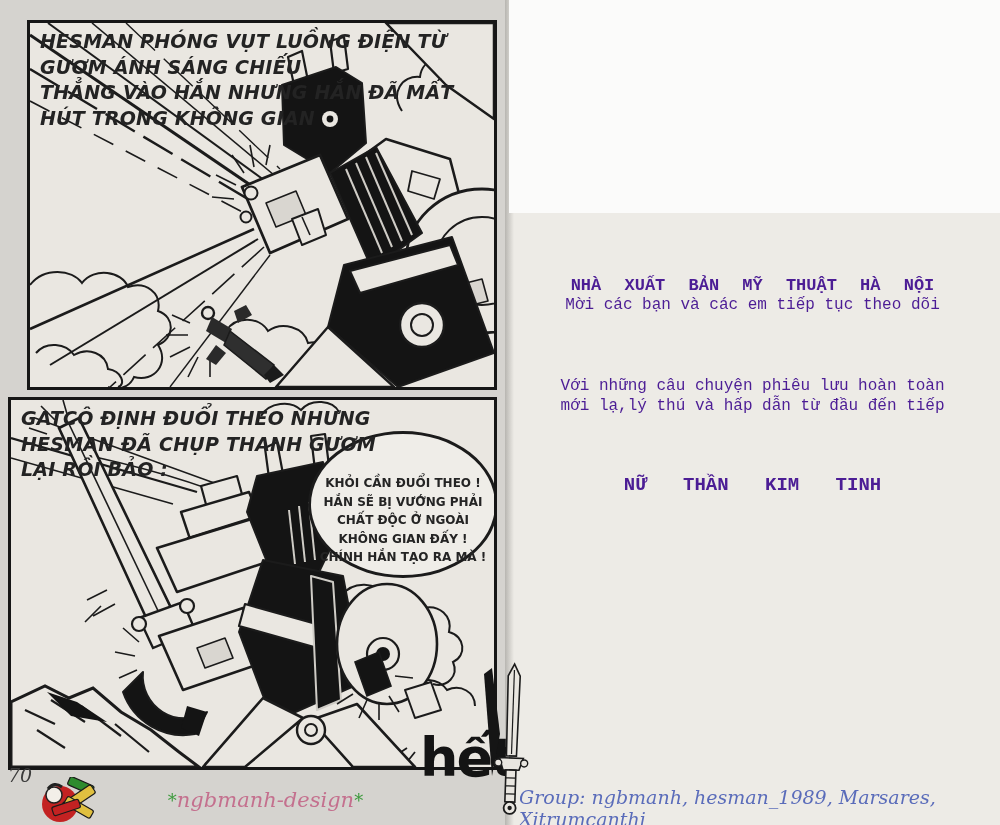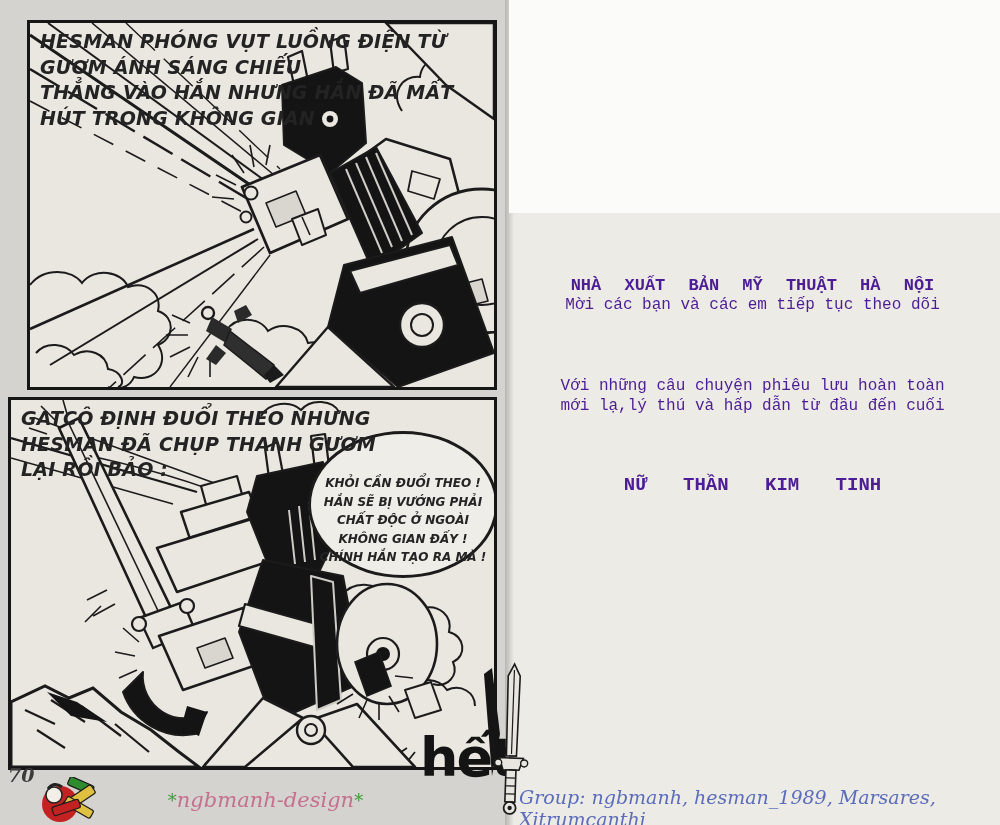--- a/index.html
+++ b/index.html
@@ -12,27 +12,27 @@
   .panel { position:absolute; background:#eae7e1; border:3px solid #161616; overflow:hidden; }
   .panel1 { left:27px; top:20px; width:470px; height:370px; }
   .panel2 { left:8px; top:397px; width:489px; height:373px;padding-left:9px; }
   .panel svg { position:absolute; left:0; top:0; }
   .caption { position:absolute; left:10px; top:6px; width:446px;
              font-family:"DejaVu Sans", sans-serif; font-weight:bold; font-style:italic;
              font-size:19px; line-height:1.35; color:#232323; letter-spacing:.2px; z-index:4; }
   .speech-bubble { position:absolute; left:297px; top:31px; width:190px; height:147px;
              background:#efede8; border:3px solid #1b1b1b; border-radius:50%;
              display:flex; align-items:center; justify-content:center; text-align:center; z-index:3; }
-  .speech-text { font-family:"DejaVu Sans", sans-serif; font-weight:bold; font-style:italic;
+  .speech-text { font-family:"DejaVu Sans", sans-serif; font-weight:bold; 
              font-size:12px; line-height:1.55; color:#242424;margin-top:32px; }
   .end-label { position:absolute; left:420px; top:726px; z-index:6;
              font-family:"DejaVu Sans", sans-serif; font-weight:bold; font-size:54px;
              letter-spacing:-2px; color:#141414; }
   .page-number { position:absolute; left:8px; top:764px;
-             font-family:"DejaVu Serif", serif; font-style:italic; font-weight:bold;
+             font-family:"DejaVu Serif", serif; font-style:italic; font-weight:normal;
              font-size:19px; color:#3b3b3b; }
   .logo { position:absolute; left:28px; top:777px; z-index:6; }
   .design-credit { position:absolute; left:138px; top:788px; width:255px; text-align:center;
              font-family:"DejaVu Serif", serif; font-style:italic; font-size:21px;
              color:#c4708e; z-index:6; }
   .design-credit .star { color:#3d9a3d; font-style:normal; font-size:18px; }
 
   
   .publisher-page { position:absolute; left:505px; top:0; width:495px; height:825px; background:#edebe6; }
   .publisher-page::before { content:""; position:absolute; left:0; top:0; width:9px; height:825px;
@@ -264,21 +264,21 @@
     </svg>
 
     <div class="design-credit"><span class="star">*</span><span>ngbmanh-design</span><span class="star">*</span></div>
   </div>
 
   <div class="publisher-page">
     <div class="white-top"></div>
     <div class="pub-text pub-title">NHÀ XUẤT BẢN MỸ THUẬT HÀ NỘI</div>
     <div class="pub-text pub-invite">Mời các bạn và các em tiếp tục theo dõi</div>
     <div class="pub-text pub-promo1">Với những câu chuyện phiêu lưu hoàn toàn</div>
-    <div class="pub-text pub-promo2">mới lạ,lý thú và hấp dẫn từ đầu đến cuối</div>
+    <div class="pub-text pub-promo2">mới lạ,lý thú và hấp dẫn từ đầu đến tiếp</div>
     <div class="pub-text pub-next-title">NỮ THẦN KIM TINH</div>
     <div class="group-credit">Group: ngbmanh, hesman_1989, Marsares, Xitrumcanthi</div>
   </div>
 
   <svg class="divider-sword" width="48" height="165" viewBox="0 0 48 165">
     <polygon points="2,14 10,8 18,74 10,116" fill="#151515"></polygon>
     <g transform="rotate(2 30 80)">
       <polygon points="30,4 36,16 35,96 25,96 24,16" fill="#e9e6e0" stroke="#1b1b1b" stroke-width="1.6"></polygon>
       <line x1="30" y1="10" x2="30" y2="94" stroke="#1b1b1b" stroke-width="1.2"></line>
       <polygon points="18,98 42,98 38,110 22,110" fill="#e9e6e0" stroke="#1b1b1b" stroke-width="1.6"></polygon>

